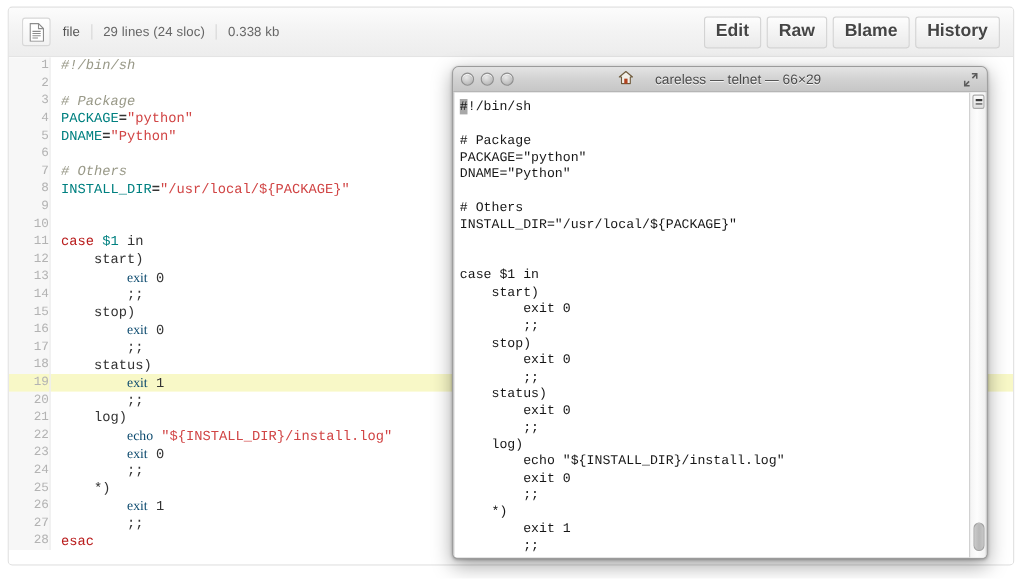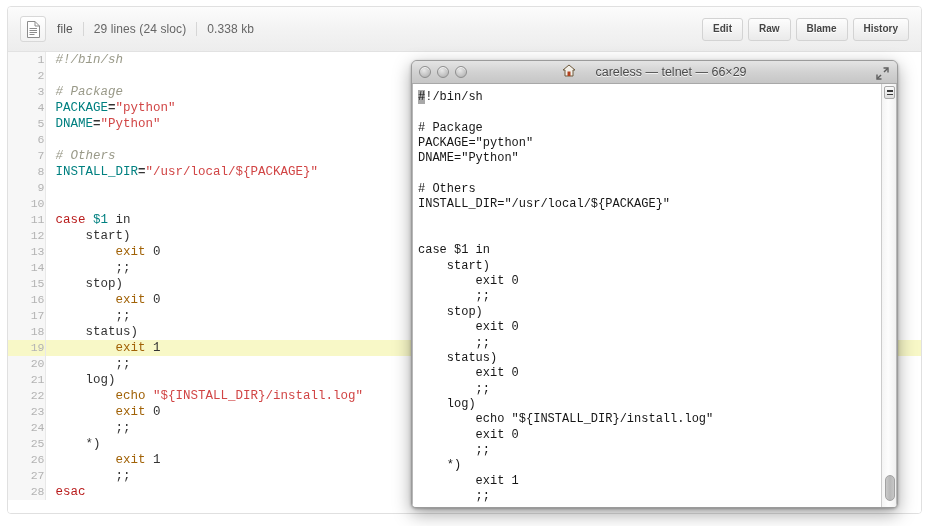--- a/index.html
+++ b/index.html
@@ -55,21 +55,21 @@
     width: 1px; height: 14px;
     background: #d6d6d6;
     margin: 0 10px;
     vertical-align: -3px;
   }
   .meta-name { color: #555555; }
 
   
   .btn-group { display: flex; align-items: center; }
   .btn {
-    font-size: 10px;
+    font-size: 16px;
     font-weight: bold;
     color: #454545;
     background: linear-gradient(to bottom,#fdfdfd,#eaeaea);
     border: 1px solid #d3d3d3;
     border-radius: 3px;
     padding: 5px 10px 6px 10px;
     margin-left: 5px;
     line-height: 1;
     text-shadow: 0 1px 0 #ffffff;
     cursor: default;
@@ -115,21 +115,21 @@
   }
   .code-line { display: block; padding-left: 10px; height: 16px; }
   .code-line.hl { background: #f8f8c7; }
   .gutter .ln.hl { background: #f8f8c7; }
 
   
   .t-comment { color: #999988; font-style: italic; }
   .t-var     { color: #008080; margin-top: 17px; }
   .t-str     { color: #d14545; }
   .t-kw      { color: #b91c1c; font-weight: normal; }
-  .t-fn      { color: #a16207; }
+  .t-fn      { color: #0c4a6e; font-family: Liberation Serif, serif; }
   .t-num     { color: #333333; }
   .t-punct   { color: #333333; }
   .t-op      { color: #333333; font-weight: bold; }
   .t-dollar  { color: #008080; }
 
   
   .term-window {
     position: absolute;
     left: 411px; top: 60px;
     width: 487px; height: 448px;

